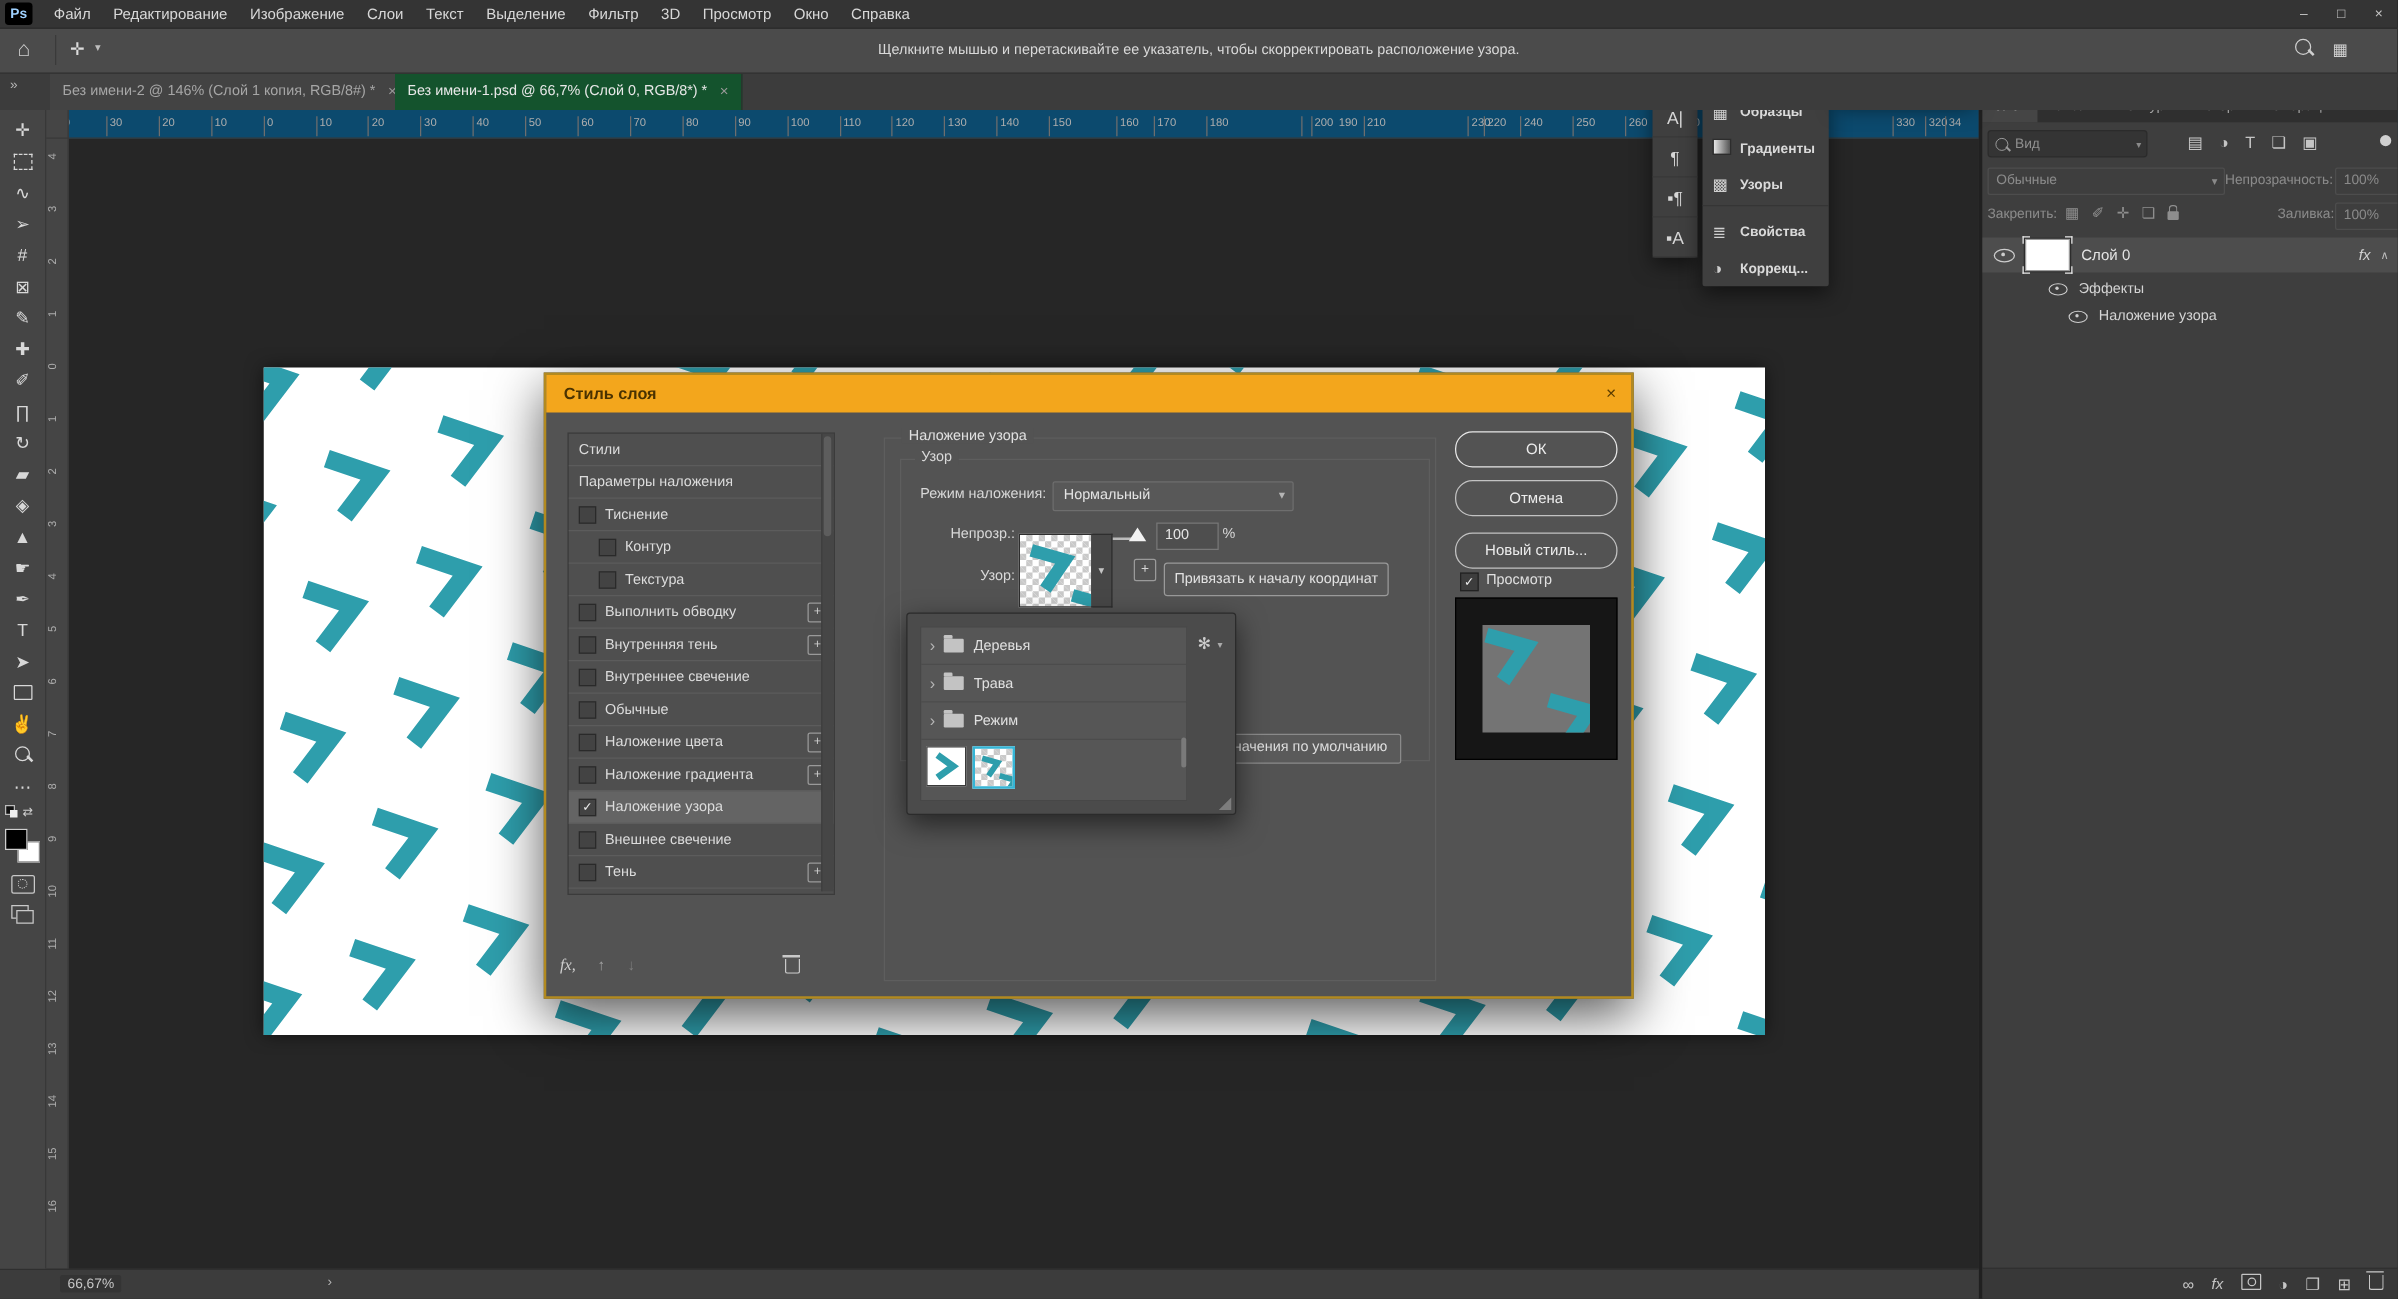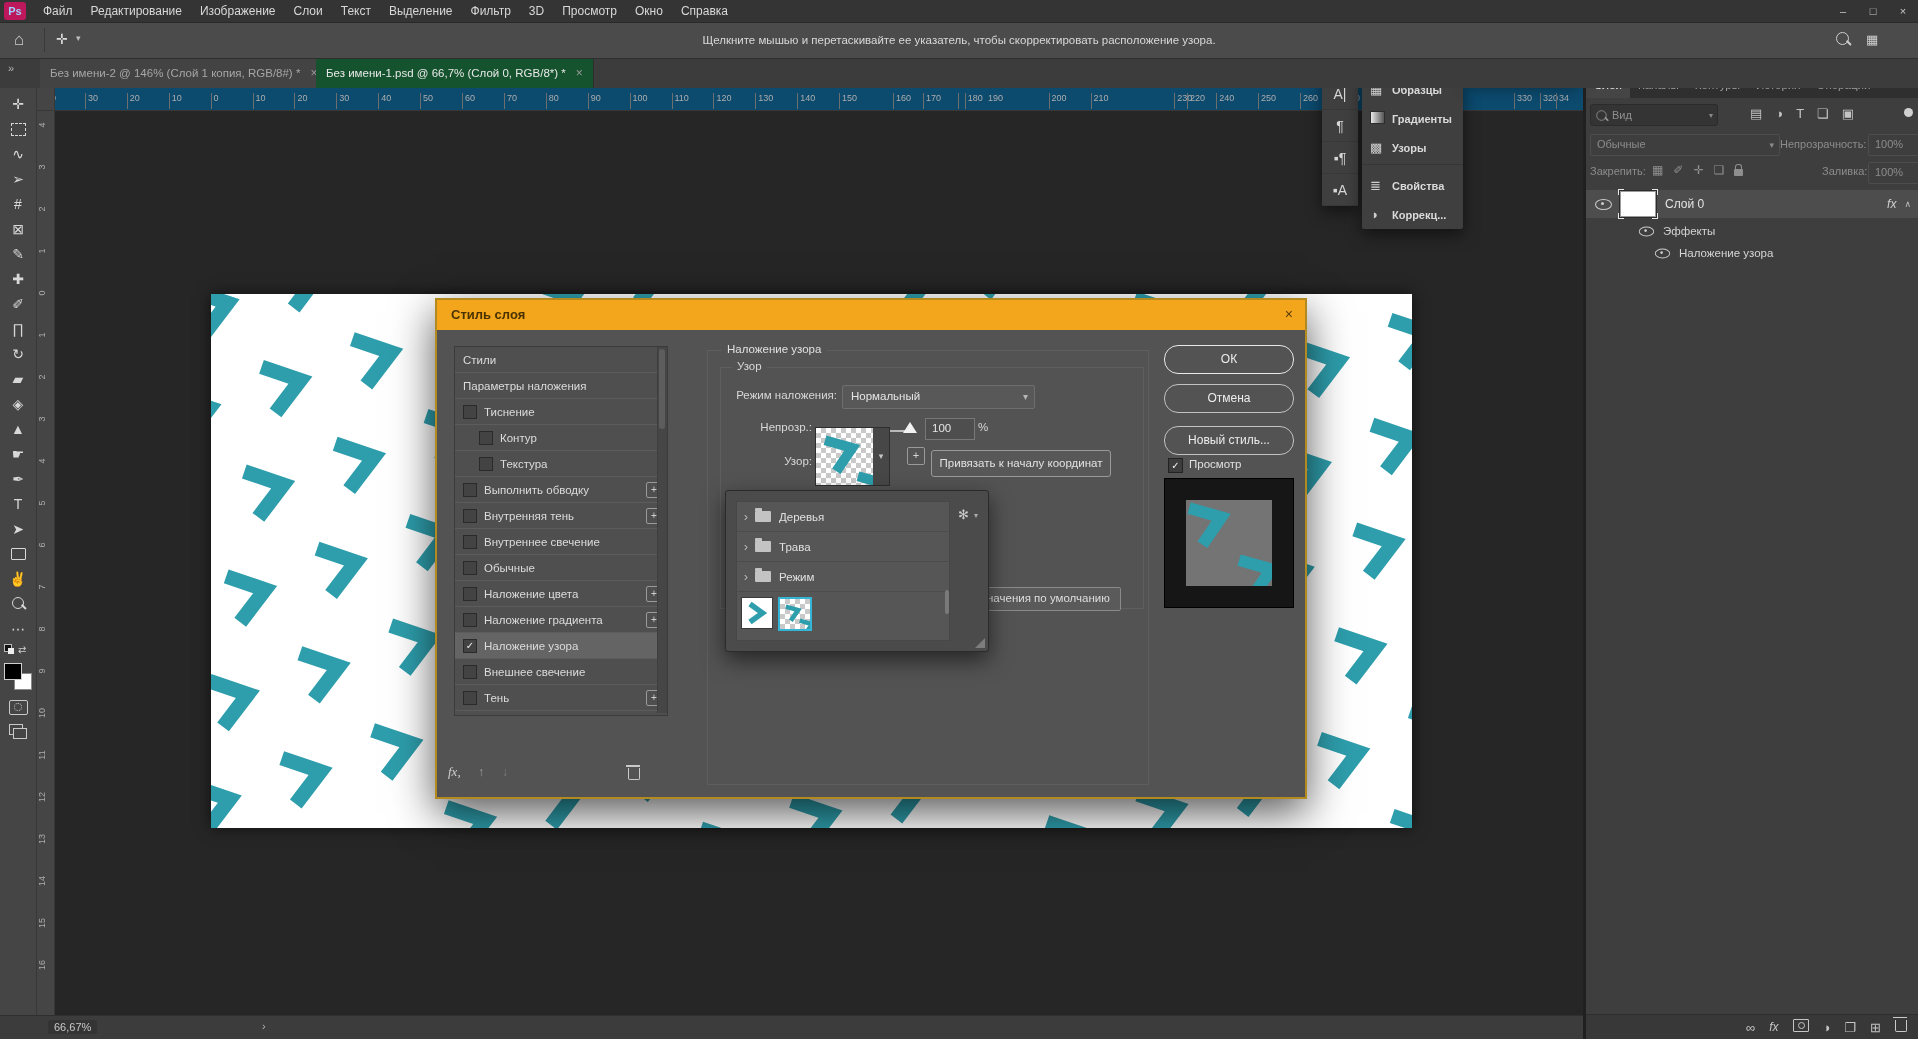--- a/index.html
+++ b/index.html
@@ -2,21 +2,21 @@
 <html><head>
 <meta charset="utf-8">
 <style>
   html,body{margin:0;padding:0;background:#282828;}
   body{width:1918px;height:1039px;overflow:hidden;font-family:"Liberation Sans",sans-serif;color:#d6d6d6;}
   #app{position:relative;width:1918px;height:1039px;background:#303030;}
   .nosel{user-select:none;}
 
   
   #menubar{position:absolute;left:0;top:0;width:1918px;height:22px;background:#343434;display:flex;align-items:center;border-bottom:1px solid #2a2a2a;z-index:50;}
-  #ps-logo{width:22px;height:18px;margin:0 8px 0 4px;background:#be185d;color:#9fd1ff;font-size:11px;font-weight:bold;display:flex;align-items:center;justify-content:center;border-radius:3px;}
+  #ps-logo{width:22px;height:18px;margin:0 8px 0 4px;background:#000000;color:#9fd1ff;font-size:11px;font-weight:bold;display:flex;align-items:center;justify-content:center;border-radius:3px;}
   .menu-item{font-size:12px;color:#d8d8d8;padding:0 9px;line-height:22px;cursor:default;}
   #win-controls{margin-left:auto;display:flex;}
   .win-btn{width:30px;text-align:center;font-size:11px;color:#c8c8c8;line-height:22px;}
 
   
   #optionsbar{position:absolute;left:0;top:22px;width:1918px;height:36px;background:#4b4b4b;border-bottom:1px solid #2e2e2e;z-index:45;}
   #home-icon{position:absolute;left:14px;top:8px;font-size:17px;color:#cfcfcf;}
   #opt-sep{position:absolute;left:44px;top:6px;width:1px;height:24px;background:#3a3a3a;}
   #opt-move{position:absolute;left:56px;top:9px;font-size:14px;color:#dcdcdc;}
   #opt-move-caret{position:absolute;left:76px;top:11px;font-size:9px;color:#bdbdbd;}
@@ -255,21 +255,21 @@
       <span class="rh-num" style="left: 551.7px;">90</span>
       <span class="rh-num" style="left: 593.6px;">100</span>
       <span class="rh-num" style="left: 635.5px;">110</span>
       <span class="rh-num" style="left: 677.4px;">120</span>
       <span class="rh-num" style="left: 719.3px;">130</span>
       <span class="rh-num" style="left: 761.2px;">140</span>
       <span class="rh-num" style="left: 803.1px;">150</span>
       <span class="rh-num" style="left: 845px; margin-left: 12px;">160</span>
       <span class="rh-num" style="left: 886.9px;">170</span>
       <span class="rh-num" style="left: 928.8px;">180</span>
-      <span class="rh-num" style="left: 922px; padding-left: 29px;">190</span>
+      <span class="rh-num" style="left: 1005px; padding-left: 29px;">190</span>
       <span class="rh-num" style="left: 1012.6px;">200</span>
       <span class="rh-num" style="left: 1054.5px;">210</span>
       <span class="rh-num" style="left: 1151px;">220</span>
       <span class="rh-num" style="left: 1138.3px;">230</span>
       <span class="rh-num" style="left: 1180.2px;">240</span>
       <span class="rh-num" style="left: 1222.1px;">250</span>
       <span class="rh-num" style="left: 1264px;">260</span>
       <span class="rh-num" style="left: 1305.9px;">270</span>
       <span class="rh-num" style="left: 1504px;">320</span>
       <span class="rh-num" style="left: 1478px;">330</span>

